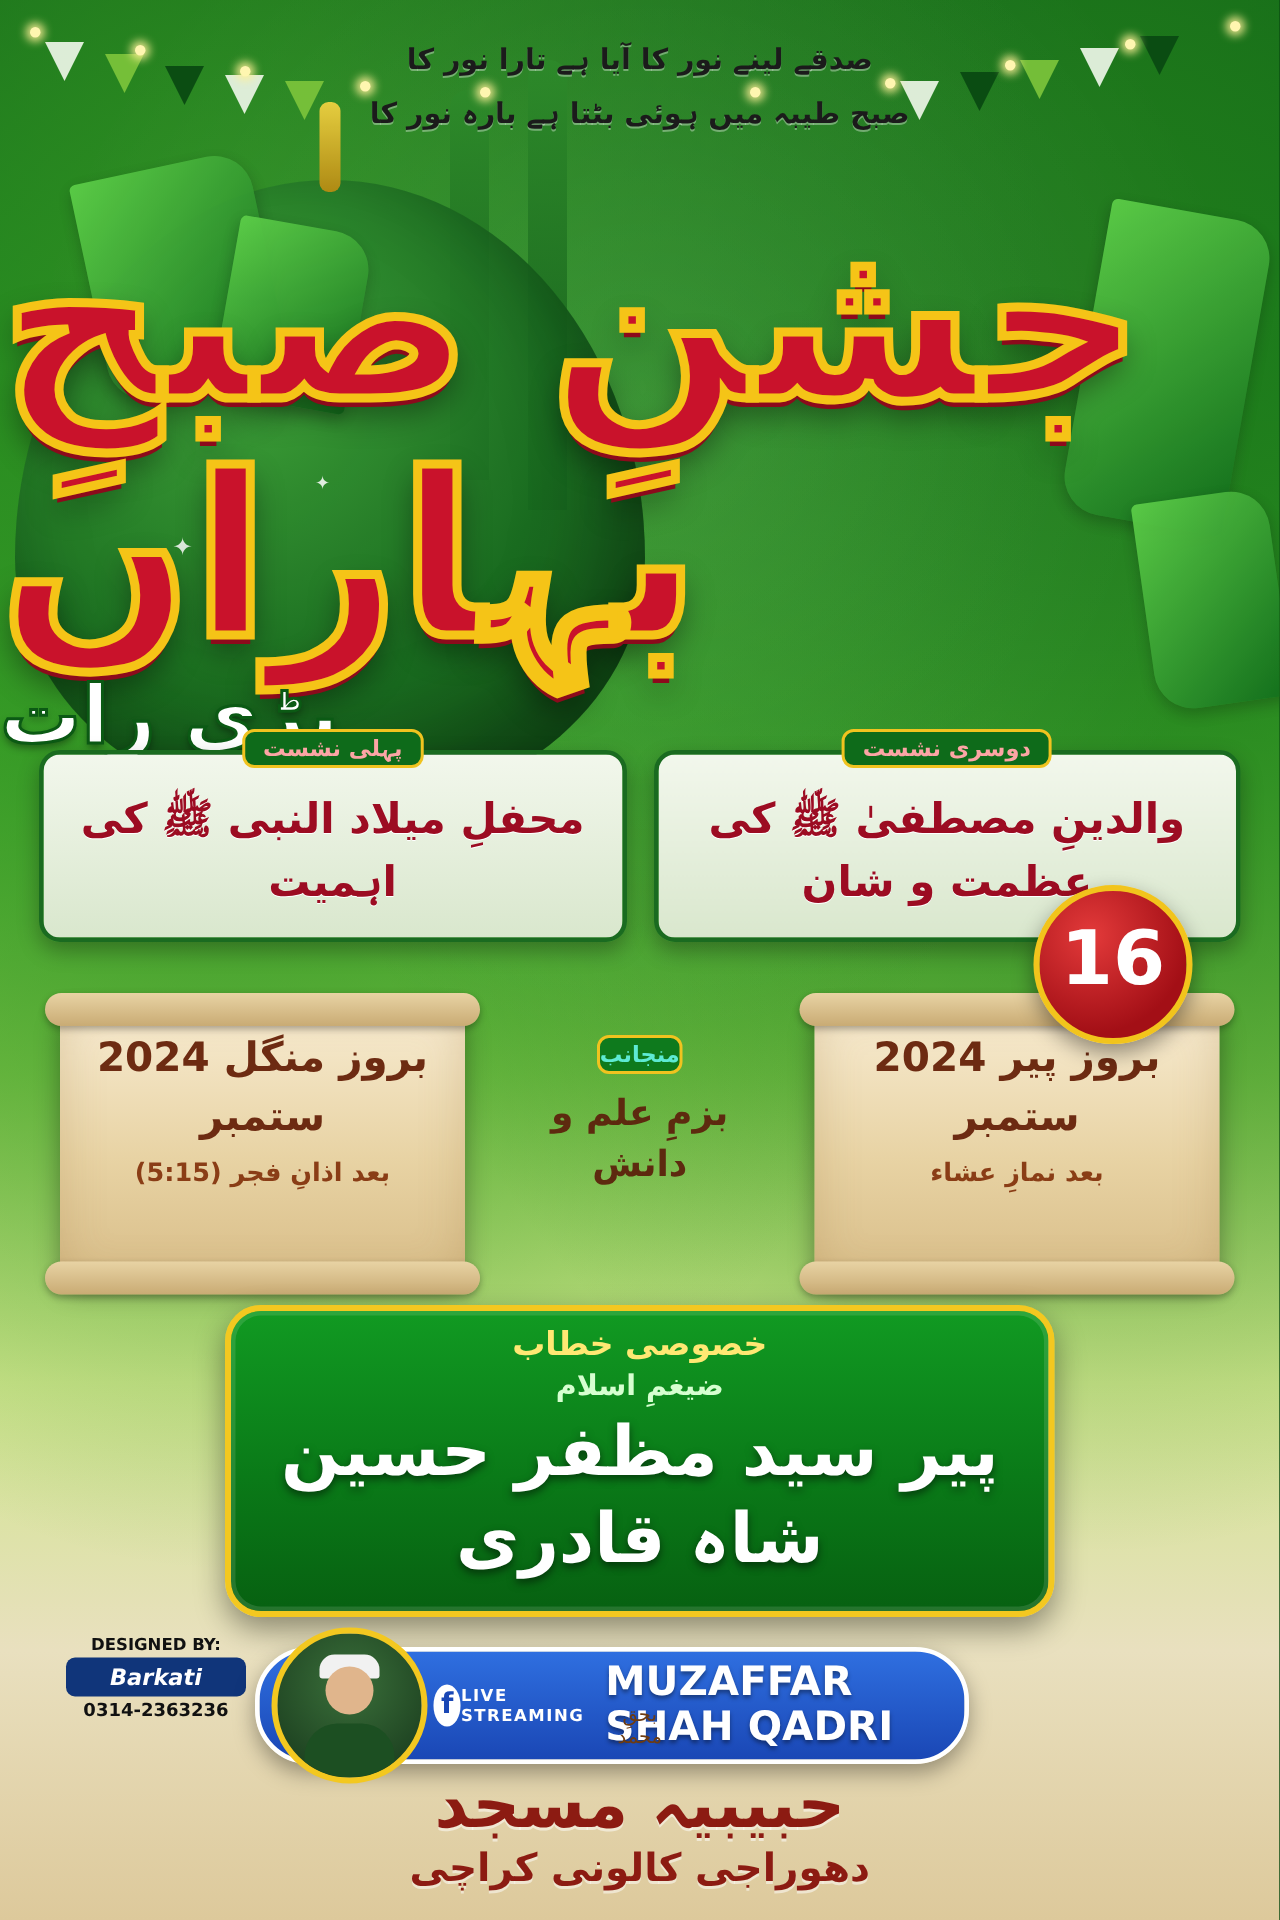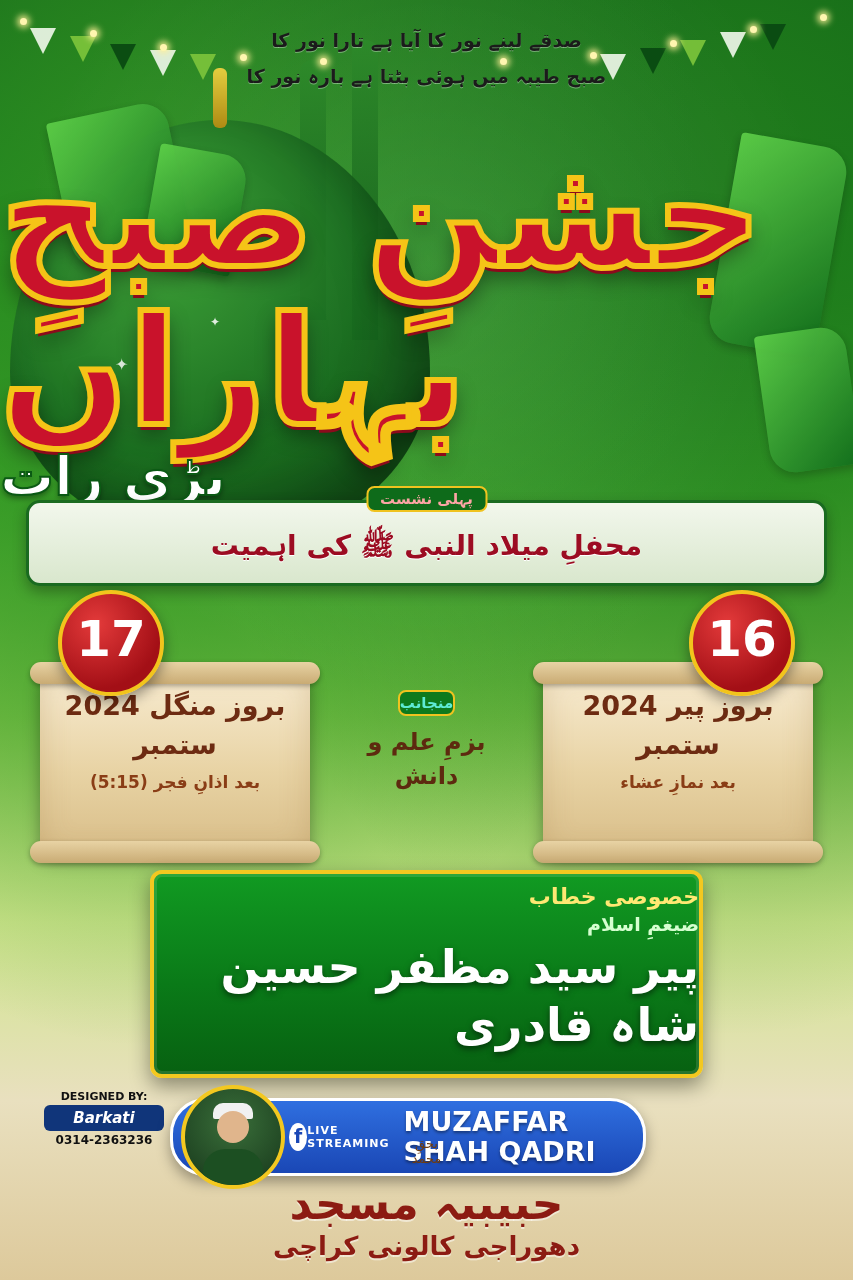--- a/index.html
+++ b/index.html
@@ -150,23 +150,23 @@
     background:#0e7a1d;color:#5eead4;border:2px solid #f0c31f;border-radius:8px;
     display:inline-block;padding:2px 0;font-size:15px;font-weight:700;
   }
   .center-chip .txt{
     margin-top:10px;color:#5d2a0f;font-size:24px;font-weight:700;line-height:1.4;
   }
   
   .speaker{
     position:absolute;top:870px;left:150px;right:150px;height:190px;
     background:linear-gradient(180deg,#119a22 0%,#0a7a18 55%,#076111 100%);
-    border:4px solid #f3c820;border-radius:12px;
+    border:4px solid #f3c820;border-radius:24px;
     box-shadow:0 8px 20px rgba(0,0,0,.4), inset 0 0 0 3px rgba(255,255,255,.12);
-    direction:rtl;padding-top:10px;
+    direction:rtl;text-align:center;padding-top:10px;
   }
   .speaker .khitab{color:#ffe873;font-size:22px;font-weight:700;}
   .speaker .title2{color:#d6ffd0;font-size:19px;font-weight:700;margin-top:4px;}
   .speaker .name{
     color:#ffffff;font-size:46px;font-weight:700;margin-top:4px;line-height:1.25;
     text-shadow:0 3px 6px rgba(0,0,0,.5);
   }
   
   .designer{
     position:absolute;left:44px;top:1090px;width:120px;text-align:center;
@@ -272,38 +272,41 @@
   <div class="title-wrap">
     <div class="title-main">جشنِ صبحِ بہاراں</div>
     <div class="title-sub">بڑی رات</div>
   </div>
 
   <div class="sessions">
     <div class="session">
       <div class="tag">پہلی نشست</div>
       <div class="txt">محفلِ میلاد النبی ﷺ کی اہمیت</div>
     </div>
+    <div class="session">
+      <div class="tag">دوسری نشست</div>
+      <div class="txt">والدینِ مصطفیٰ ﷺ کی عظمت و شان</div>
+    </div>
   </div>
 
   <div class="dates">
     <div class="scroll right">
       <div class="inner">
         <div class="dline1">بروز پیر 2024 ستمبر</div>
         <div class="dline2">بعد نمازِ عشاء</div>
       </div>
     </div>
     <div class="badge right">16</div>
 
     <div class="scroll left">
       <div class="inner">
         <div class="dline1">بروز منگل 2024 ستمبر</div>
         <div class="dline2">بعد اذانِ فجر (5:15)</div>
       </div>
     </div>
-    <div class="badge left">17</div>
 
     <div class="center-chip">
       <div class="lbl">منجانب</div>
       <div class="txt">بزمِ علم و دانش</div>
     </div>
   </div>
 
   <div class="speaker">
     <div class="khitab">خصوصی خطاب</div>
     <div class="title2">ضیغمِ اسلام</div>

